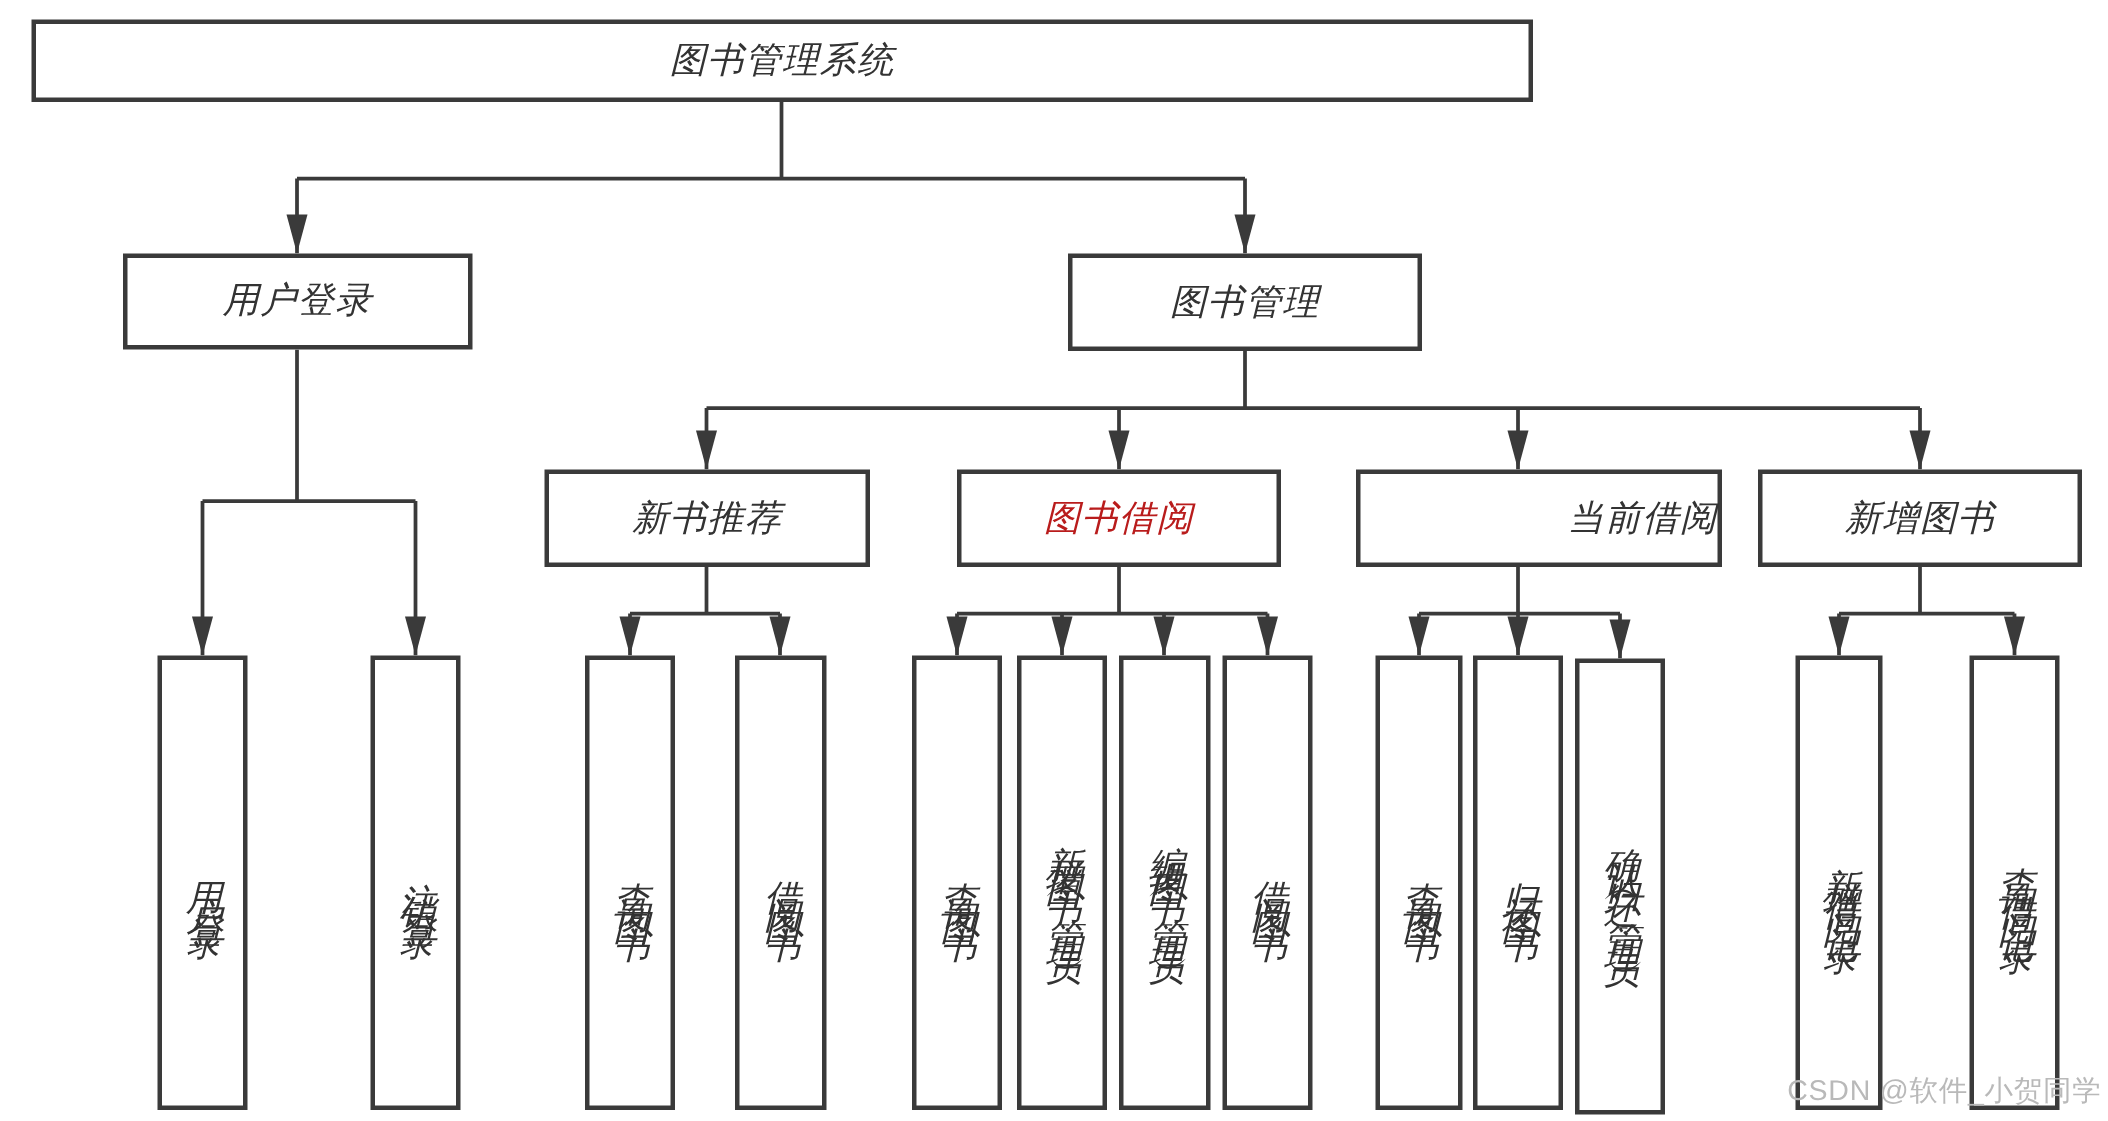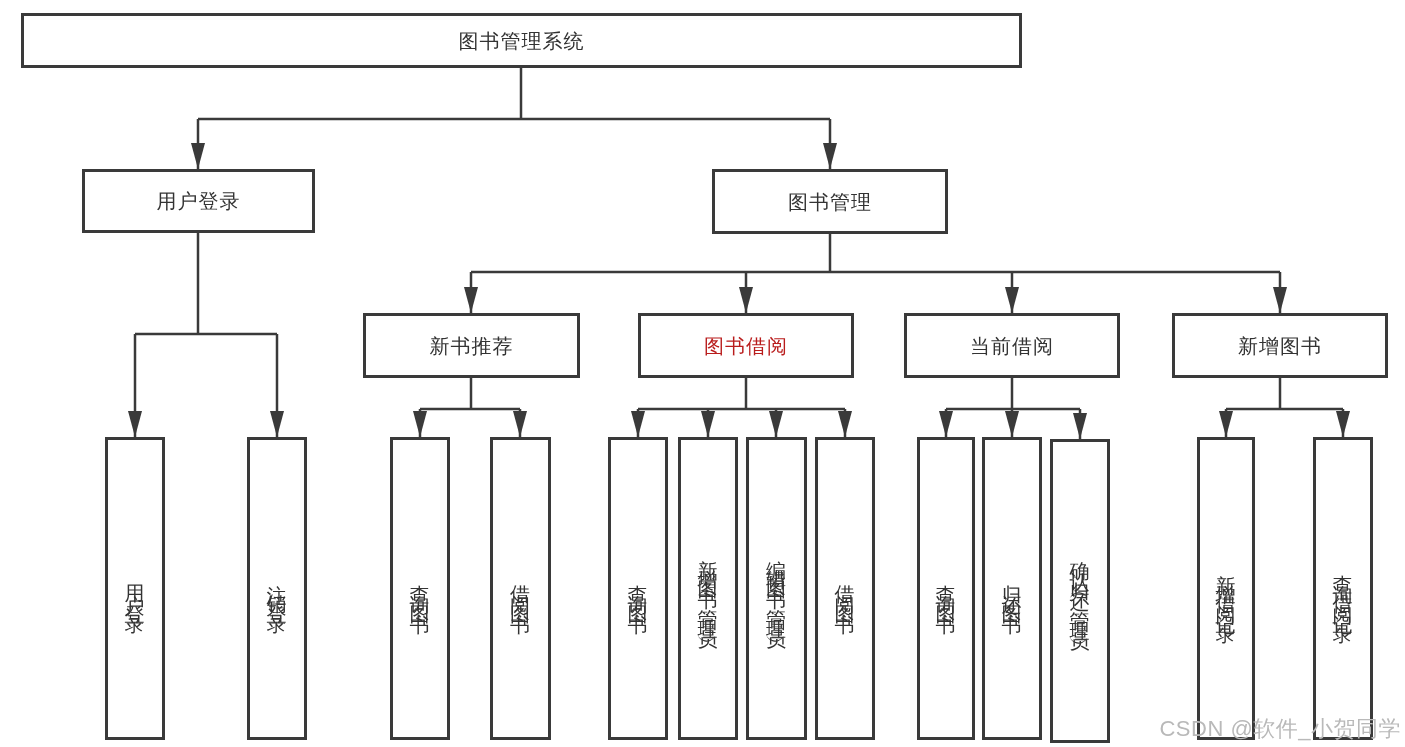--- a/index.html
+++ b/index.html
@@ -23,37 +23,38 @@
     height: 747px;
   }
   .node {
     position: absolute;
     box-sizing: border-box;
     background: #ffffff;
     border: 3px solid #3a3a3a;
     display: flex;
     align-items: center;
     justify-content: center;
-    font-size: 20px;
+    font-size: 24px;
     color: #333333;
     letter-spacing: 1px;
     line-height: 1;
     text-align: center;
+    font-style: italic;
   }
   .node.vertical .node-label {
     writing-mode: vertical-rl;
     text-orientation: mixed;
     letter-spacing: 10px;
     line-height: 1;
   }
   .watermark {
     position: absolute;
     top: 714px;
     right: 4px;
-    font-size: 22px;
+    font-size: 19px;
     letter-spacing: 0.5px;
     white-space: nowrap;
     z-index: 5;
   }
 </style>
 </head>
 <body>
 
 <div class="stage">
   <svg class="connector-layer" viewBox="0 0 1405 747" xmlns="http://www.w3.org/2000/svg">
@@ -119,21 +120,21 @@
     </div>
     <div class="node" style="left: 712px; top: 169px; width: 236px; height: 65px; border-color: rgb(58, 58, 58); color: rgb(51, 51, 51);">
       <span class="node-label">图书管理</span>
     </div>
     <div class="node" style="left: 363px; top: 313px; width: 217px; height: 65px; border-color: rgb(58, 58, 58); color: rgb(51, 51, 51);">
       <span class="node-label">新书推荐</span>
     </div>
     <div class="node" style="left: 638px; top: 313px; width: 216px; height: 65px; border-color: rgb(58, 58, 58); color: #b91c1c;">
       <span class="node-label">图书借阅</span>
     </div>
-    <div class="node" style="left: 904px; top: 313px; width: 216px; height: 65px; border-color: rgb(58, 58, 58); color: rgb(51, 51, 51);">
+    <div class="node" style="left: 904px; top: 313px; width: 244px; height: 65px; border-color: rgb(58, 58, 58); color: rgb(51, 51, 51); justify-content: flex-end;">
       <span class="node-label">当前借阅</span>
     </div>
     <div class="node" style="left: 1172px; top: 313px; width: 216px; height: 65px; border-color: rgb(58, 58, 58); color: rgb(51, 51, 51);">
       <span class="node-label">新增图书</span>
     </div>
     <div class="node vertical" style="left: 105px; top: 437px; width: 60px; height: 303px; border-color: rgb(58, 58, 58); color: rgb(51, 51, 51);">
       <span class="node-label">用户登录</span>
     </div>
     <div class="node vertical" style="left: 247px; top: 437px; width: 60px; height: 303px; border-color: rgb(58, 58, 58); color: rgb(51, 51, 51);">
       <span class="node-label">注销登录</span>

